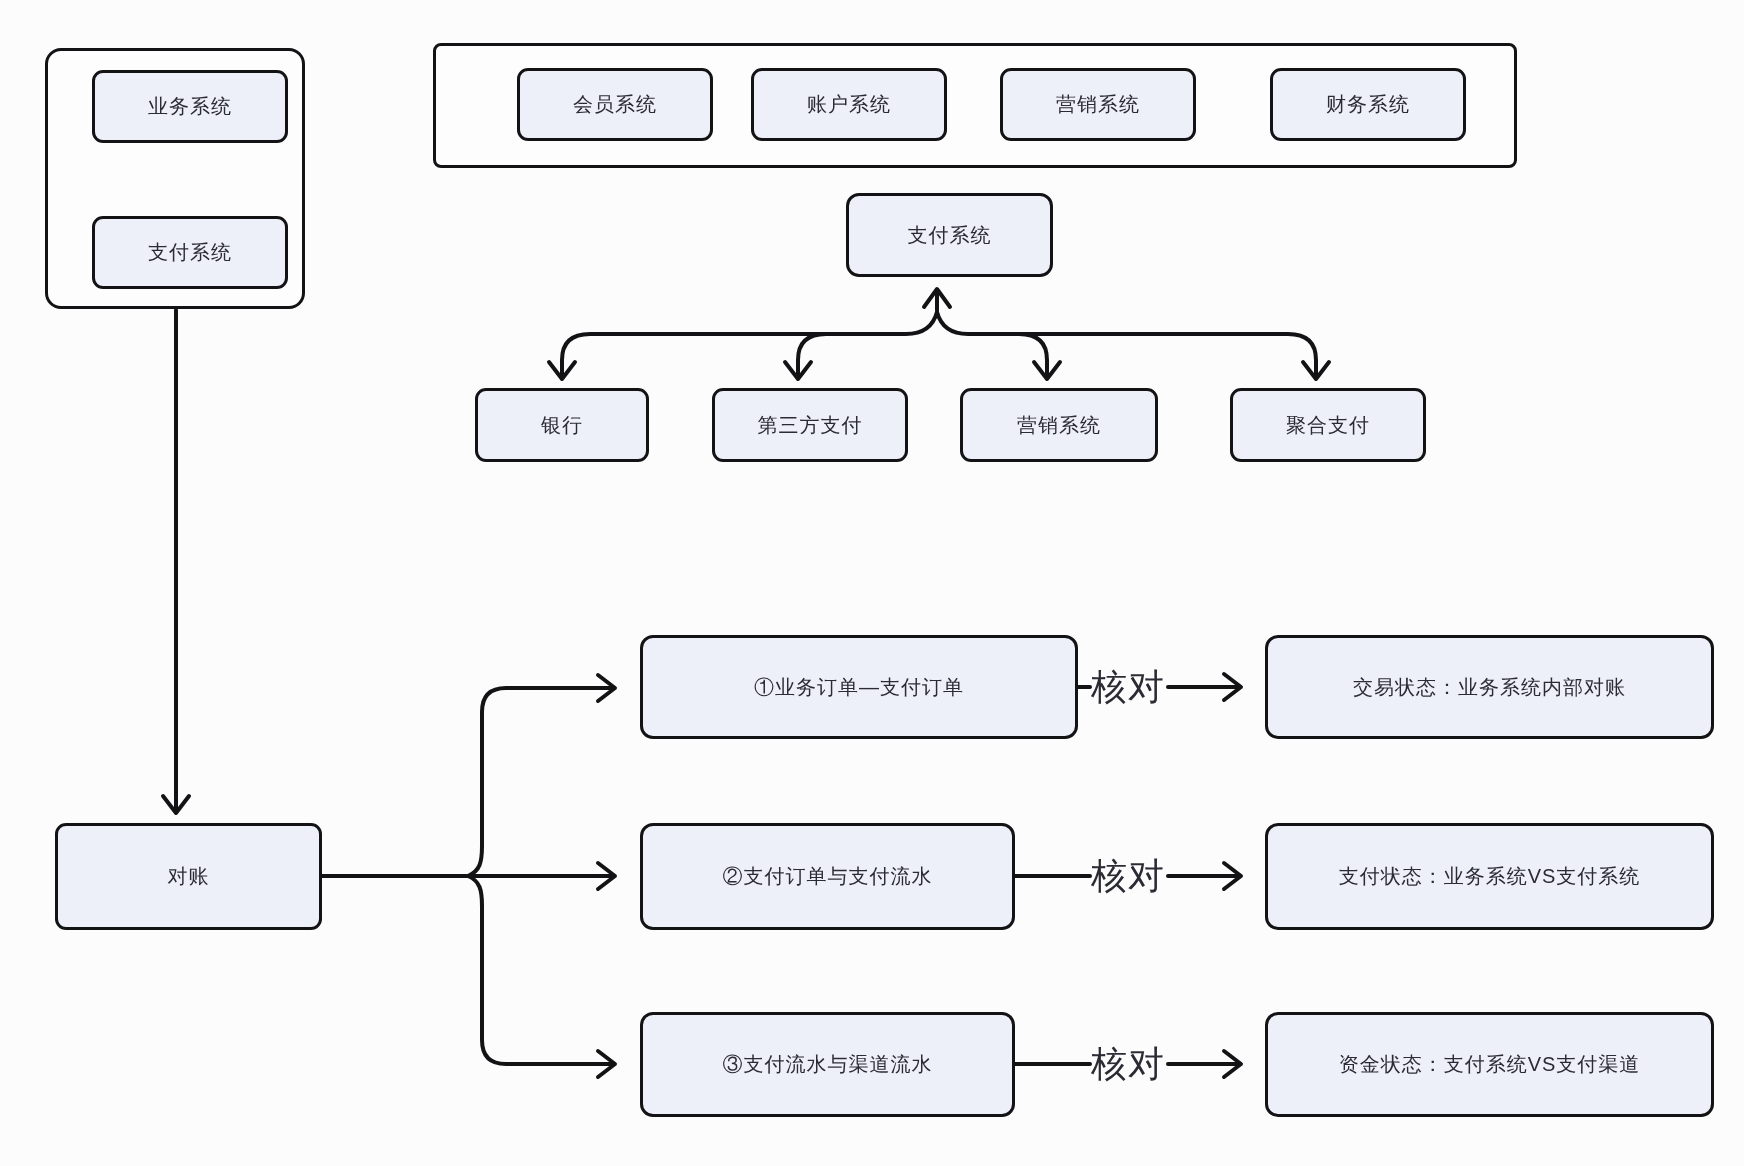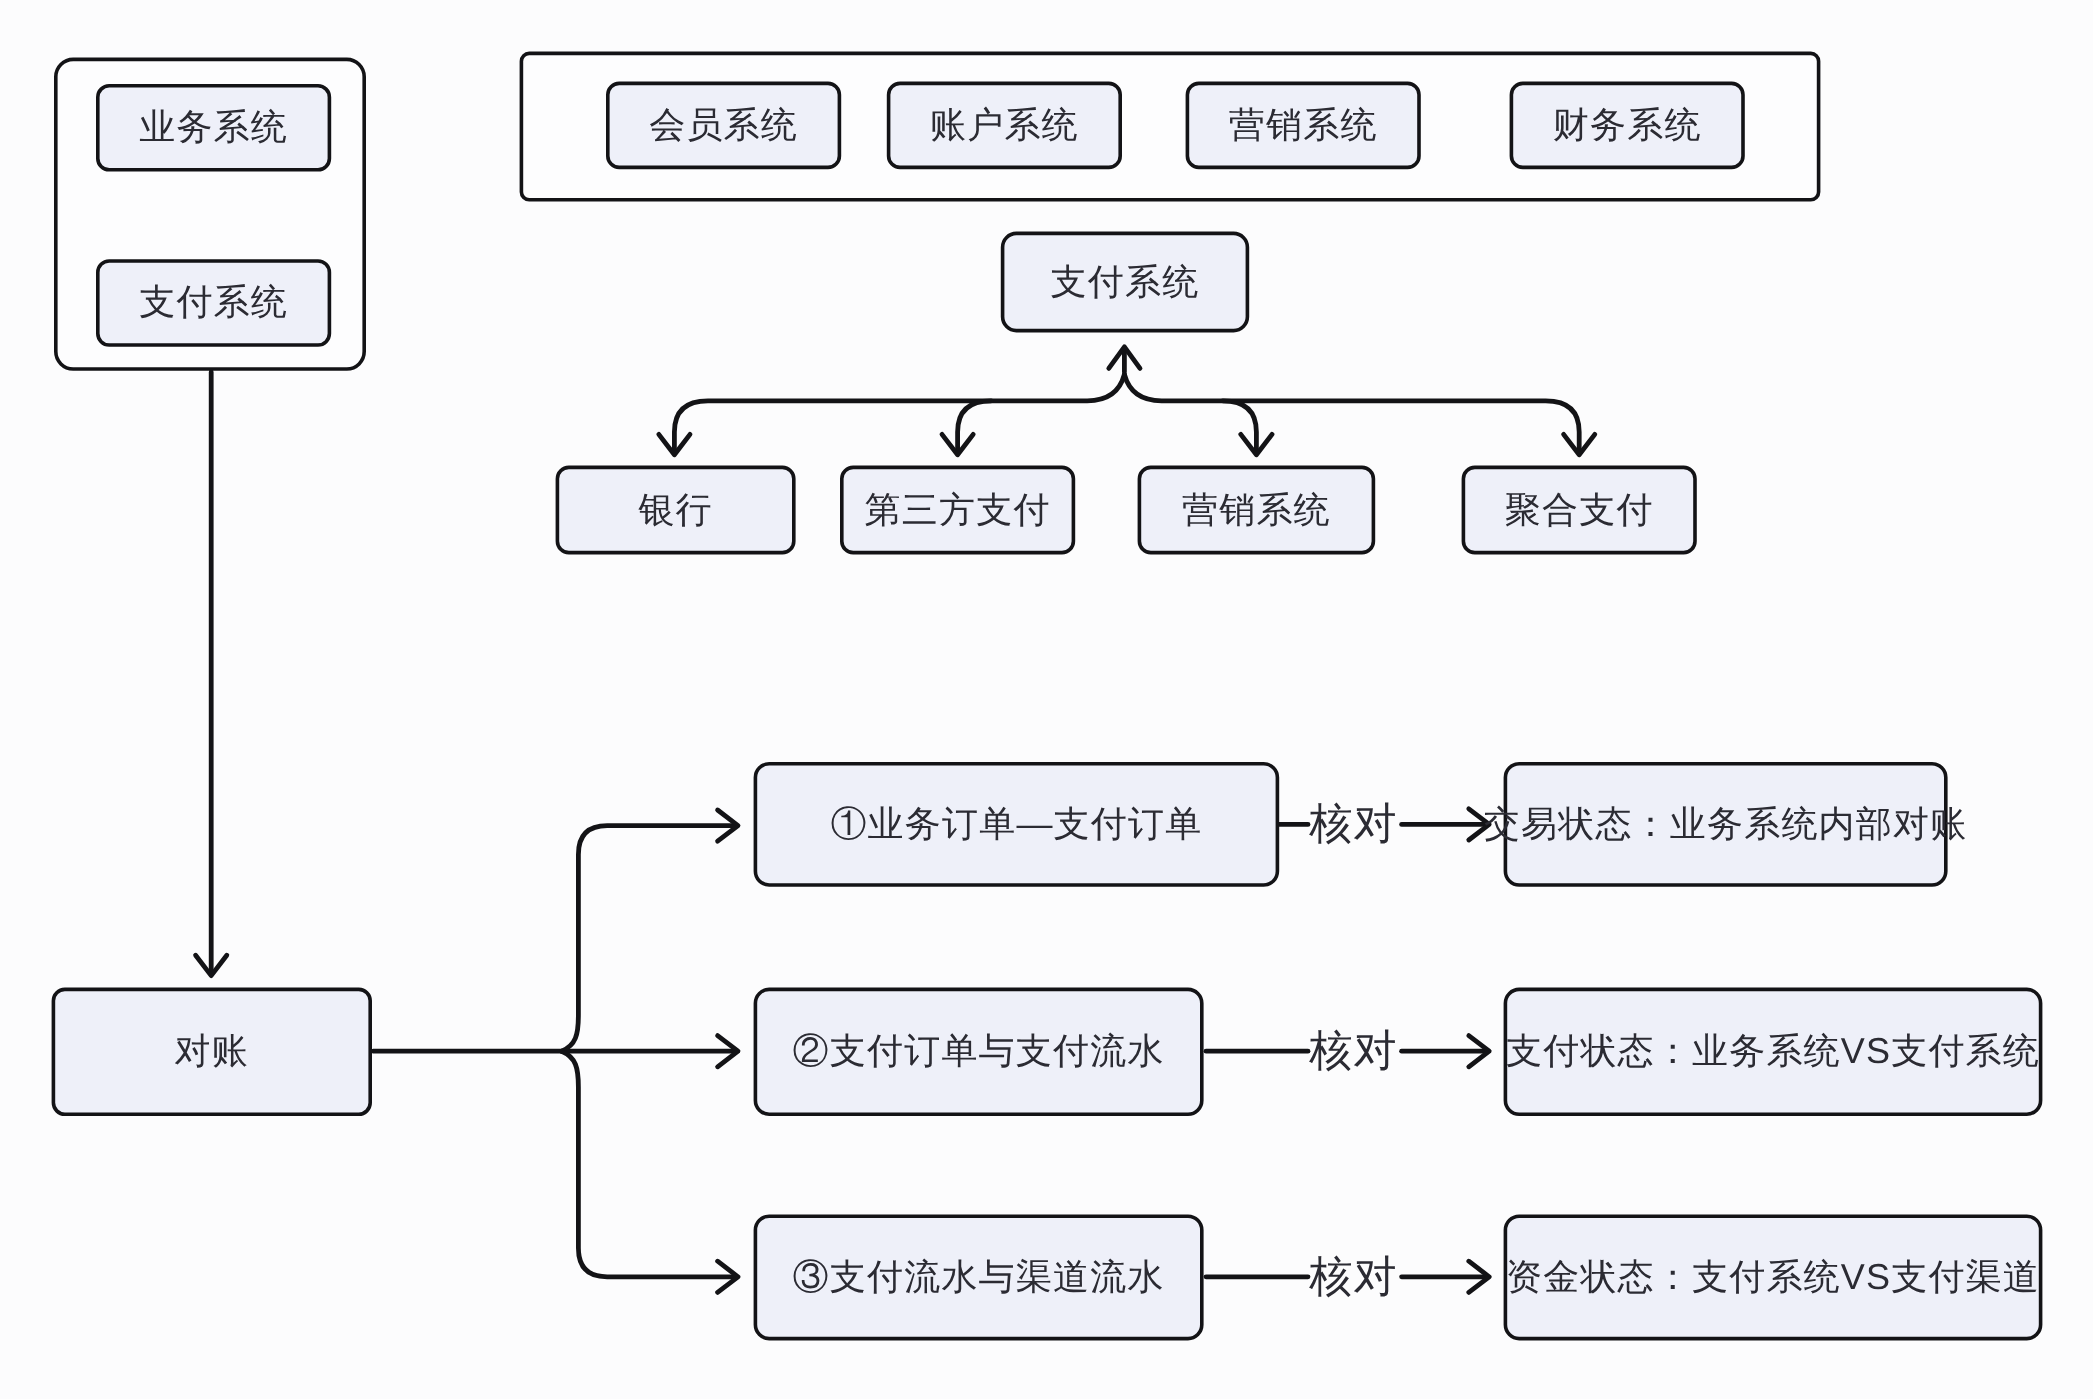--- a/index.html
+++ b/index.html
@@ -21,24 +21,25 @@
   }
   .container.round-lg{border-radius:16px;}
   .container.round-sm{border-radius:8px;}
   .node{
     position:absolute;
     background:#eef0f9;
     border:3.5px solid #131316;
     border-radius:11px;
     box-sizing:border-box;
     display:flex;align-items:center;justify-content:center;
-    font-size:30px;
+    font-size:20px;
     letter-spacing:1px;
     text-align:center;
     white-space:nowrap;
+    margin-left:12px;
   }
   .edge-label{
     position:absolute;
     transform:translate(-50%,-50%);
     font-size:36px;
     letter-spacing:1px;
     white-space:nowrap;
   }
 </style>
 </head>
@@ -91,30 +92,30 @@
   <div class="node" style="left:80px;top:216px;width:196px;height:73px;">支付系统</div>
 
   <div class="container round-sm" style="left:433px;top:43px;width:1084px;height:125px;"></div>
   <div class="node" style="left:505px;top:68px;width:196px;height:73px;">会员系统</div>
   <div class="node" style="left:739px;top:68px;width:196px;height:73px;">账户系统</div>
   <div class="node" style="left:988px;top:68px;width:196px;height:73px;">营销系统</div>
   <div class="node" style="left:1258px;top:68px;width:196px;height:73px;">财务系统</div>
 
   <div class="node" style="left:834px;top:193px;width:207px;height:84px;border-radius:13px;">支付系统</div>
 
-  <div class="node" style="left:463px;top:388px;width:200px;height:74px;">银行</div>
+  <div class="node" style="left:463px;top:388px;width:174px;height:74px;">银行</div>
   <div class="node" style="left:700px;top:388px;width:196px;height:74px;">第三方支付</div>
   <div class="node" style="left:948px;top:388px;width:198px;height:74px;">营销系统</div>
   <div class="node" style="left:1218px;top:388px;width:196px;height:74px;">聚合支付</div>
 
   <div class="node" style="left:43px;top:823px;width:267px;height:107px;">对账</div>
 
   <div class="node" style="left:628px;top:635px;width:438px;height:104px;border-radius:13px;">①业务订单—支付订单</div>
   <span class="edge-label" style="left:1128px;top:687px;">核对</span>
-  <div class="node" style="left:1253px;top:635px;width:370px;height:104px;border-radius:13px;">交易状态：业务系统内部对账</div>
+  <div class="node" style="left:1253px;top:635px;width:449px;height:104px;border-radius:13px;">交易状态：业务系统内部对账</div>
 
   <div class="node" style="left:628px;top:823px;width:375px;height:107px;border-radius:13px;">②支付订单与支付流水</div>
   <span class="edge-label" style="left:1128px;top:876px;">核对</span>
   <div class="node" style="left:1253px;top:823px;width:449px;height:107px;border-radius:13px;">支付状态：业务系统VS支付系统</div>
 
   <div class="node" style="left:628px;top:1012px;width:375px;height:105px;border-radius:13px;">③支付流水与渠道流水</div>
   <span class="edge-label" style="left:1128px;top:1064px;">核对</span>
   <div class="node" style="left:1253px;top:1012px;width:449px;height:105px;border-radius:13px;">资金状态：支付系统VS支付渠道</div>
 
 </div>

